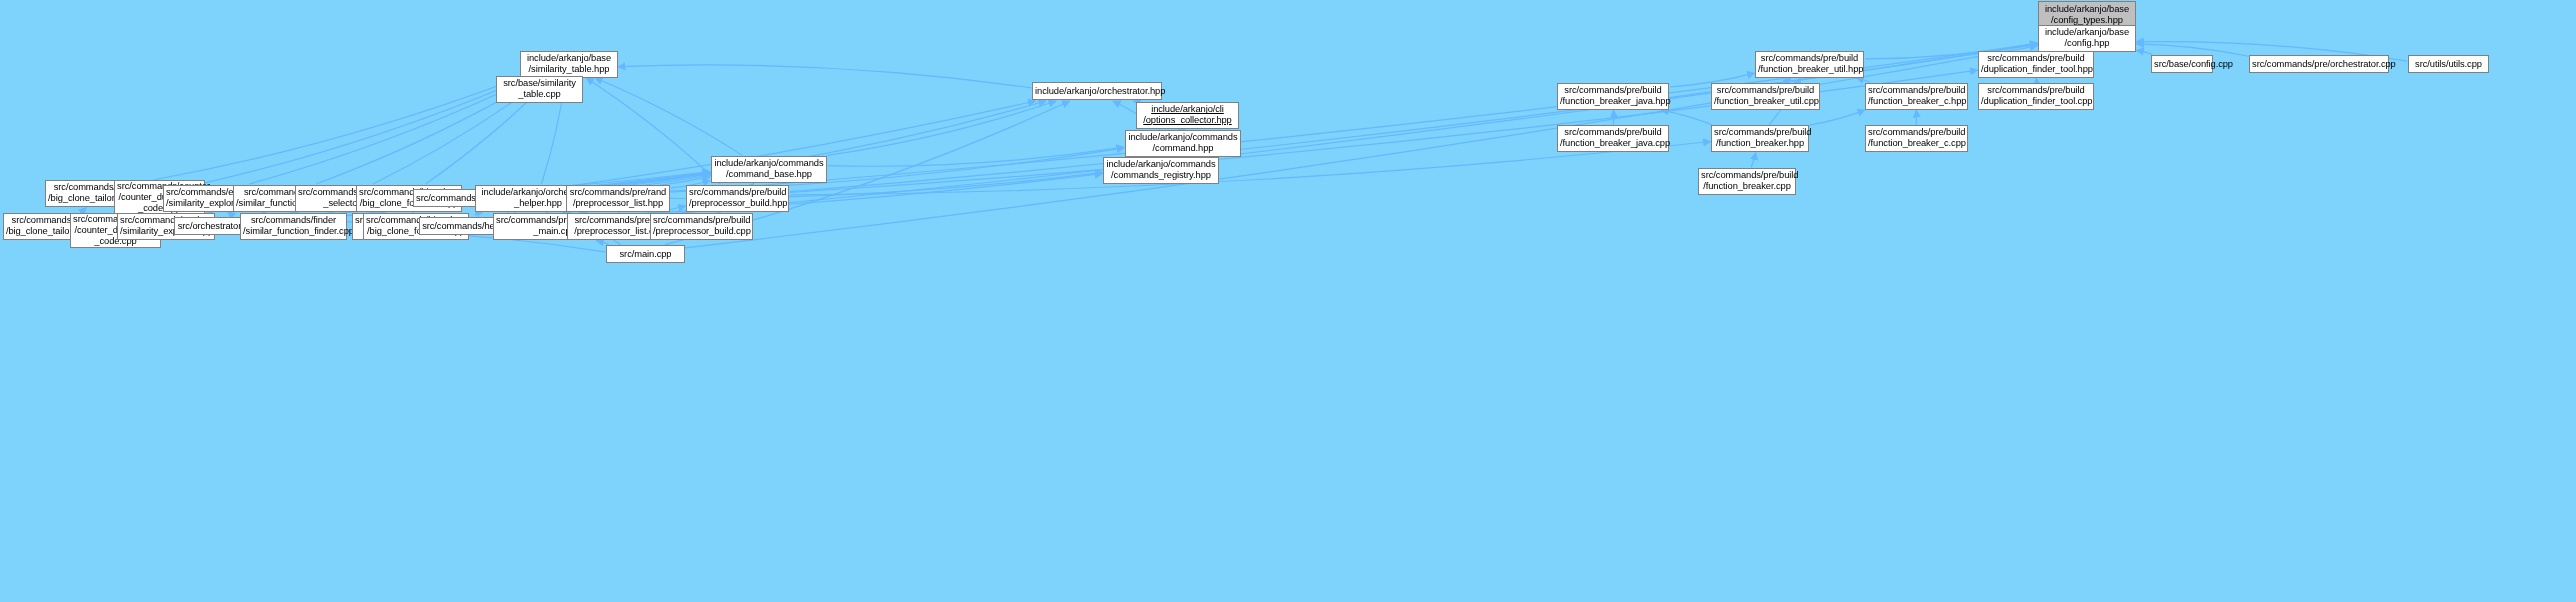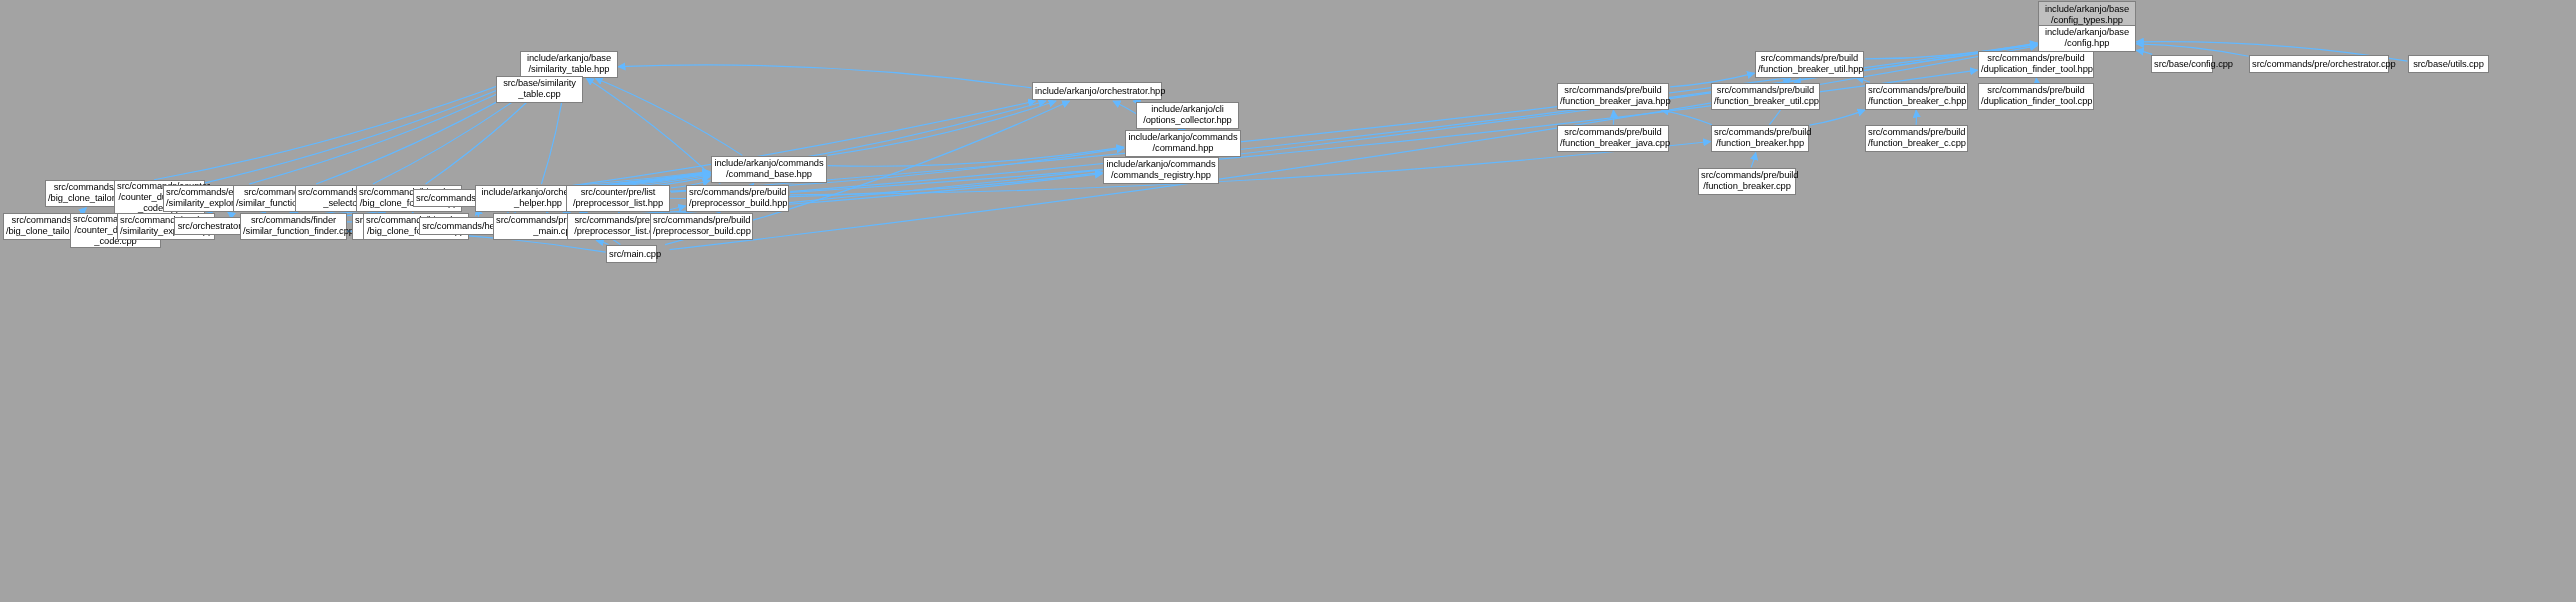--- a/index.html
+++ b/index.html
@@ -53,21 +53,21 @@
     border: 0.7px solid #808080;
   }
   .node-label {
     display: block;
     width: 100%;
   }
 </style>
 </head>
 <body>
 
-<div id="graph" style="background: #a3a3a3;">
+<div id="graph" style="background: #7dd3fc;">
   <svg id="edge-layer" viewBox="0 0 3697 864" preserveAspectRatio="none" xmlns="http://www.w3.org/2000/svg">
     <defs>
       <marker id="arrow" viewBox="0 0 10 10" refX="9" refY="5" markerWidth="7" markerHeight="7" orient="auto-start-reverse">
         <path d="M 0 0 L 10 5 L 0 10 z" fill="#63b8ff"></path>
       </marker>
     </defs>
     <g id="edge-group">
         <path d="M 2995 35 Q 2994.73 38 2995 41" fill="none" stroke="#63b8ff" stroke-width="1.7" marker-end="url(#arrow)"></path>
         <path d="M 2961.689189189189 72 Q 2958.615 73.23547297297297 2955.810810810811 75" fill="none" stroke="#63b8ff" stroke-width="1.7" marker-end="url(#arrow)"></path>
         <path d="M 3088.864864864865 78 Q 3077.6845516377307 74.16975657776982 3066 72.39735099337749" fill="none" stroke="#63b8ff" stroke-width="1.7" marker-end="url(#arrow)"></path>
@@ -154,39 +154,39 @@
       <div class="node" style="left: 2038px; top: 25px; width: 98px; height: 26.5px;"><span class="node-label">include/arkanjo/base
 /config.hpp</span></div>
       <div class="node" style="left: 520px; top: 51px; width: 98px; height: 26.5px;"><span class="node-label">include/arkanjo/base
 /similarity_table.hpp</span></div>
       <div class="node" style="left: 1755px; top: 51px; width: 109px; height: 26.5px;"><span class="node-label">src/commands/pre/build
 /function_breaker_util.hpp</span></div>
       <div class="node" style="left: 1978px; top: 51px; width: 116px; height: 26.5px;"><span class="node-label">src/commands/pre/build
 /duplication_finder_tool.hpp</span></div>
       <div class="node" style="left: 2151px; top: 55px; width: 62px; height: 18px;"><span class="node-label">src/base/config.cpp</span></div>
       <div class="node" style="left: 2249px; top: 55px; width: 140px; height: 18px;"><span class="node-label">src/commands/pre/orchestrator.cpp</span></div>
-      <div class="node" style="left: 2408px; top: 55px; width: 81px; height: 18px;"><span class="node-label">src/base/utils.cpp</span></div>
+      <div class="node" style="left: 2408px; top: 55px; width: 81px; height: 18px;"><span class="node-label">src/utils/utils.cpp</span></div>
       <div class="node" style="left: 1557px; top: 83px; width: 112px; height: 26.5px;"><span class="node-label">src/commands/pre/build
 /function_breaker_java.hpp</span></div>
       <div class="node" style="left: 1711px; top: 83px; width: 109px; height: 26.5px;"><span class="node-label">src/commands/pre/build
 /function_breaker_util.cpp</span></div>
       <div class="node" style="left: 1865px; top: 83px; width: 103px; height: 26.5px;"><span class="node-label">src/commands/pre/build
 /function_breaker_c.hpp</span></div>
       <div class="node" style="left: 1978px; top: 83px; width: 116px; height: 26.5px;"><span class="node-label">src/commands/pre/build
 /duplication_finder_tool.cpp</span></div>
       <div class="node" style="left: 1032px; top: 82px; width: 130px; height: 18px; text-align: right;"><span class="node-label">include/arkanjo/orchestrator.hpp</span></div>
       <div class="node" style="left: 496px; top: 76px; width: 87px; height: 26.5px;"><span class="node-label">src/base/similarity
 _table.cpp</span></div>
       <div class="node" style="left: 1557px; top: 125px; width: 112px; height: 26.5px;"><span class="node-label">src/commands/pre/build
 /function_breaker_java.cpp</span></div>
       <div class="node" style="left: 1711px; top: 125px; width: 98px; height: 26.5px;"><span class="node-label">src/commands/pre/build
 /function_breaker.hpp</span></div>
       <div class="node" style="left: 1865px; top: 125px; width: 103px; height: 26.5px;"><span class="node-label">src/commands/pre/build
 /function_breaker_c.cpp</span></div>
-      <div class="node" style="left: 1136px; top: 102px; width: 103px; height: 26.5px;"><span class="node-label">include/arkanjo/cli
+      <div class="node" style="left: 1136px; top: 102px; width: 103px; height: 26.5px; text-decoration: underline;"><span class="node-label">include/arkanjo/cli
 /options_collector.hpp</span></div>
       <div class="node" style="left: 1698px; top: 168px; width: 98px; height: 26.5px;"><span class="node-label">src/commands/pre/build
 /function_breaker.cpp</span></div>
       <div class="node" style="left: 1125px; top: 130px; width: 116px; height: 26.5px;"><span class="node-label">include/arkanjo/commands
 /command.hpp</span></div>
       <div class="node" style="left: 1103px; top: 157px; width: 116px; height: 26.5px;"><span class="node-label">include/arkanjo/commands
 /commands_registry.hpp</span></div>
       <div class="node" style="left: 711px; top: 156px; width: 116px; height: 26.5px;"><span class="node-label">include/arkanjo/commands
 /command_base.hpp</span></div>
       <div class="node" style="left: 45px; top: 180px; width: 119px; height: 26.5px;"><span class="node-label">src/commands/big_clone
@@ -198,21 +198,21 @@
 /similarity_explorer.hpp</span></div>
       <div class="node" style="left: 233px; top: 185px; width: 107px; height: 26.5px;"><span class="node-label">src/commands/finder
 /similar_function_finder.hpp</span></div>
       <div class="node" style="left: 295px; top: 185px; width: 111px; height: 26.5px;"><span class="node-label">src/commands/rand/random
 _selector.hpp</span></div>
       <div class="node" style="left: 356px; top: 185px; width: 106px; height: 26.5px;"><span class="node-label">src/commands/big_clone
 /big_clone_formater.hpp</span></div>
       <div class="node" style="left: 413px; top: 189px; width: 123px; height: 18px;"><span class="node-label">src/commands/help/help.hpp</span></div>
       <div class="node" style="left: 475px; top: 185px; width: 126px; height: 26.5px;"><span class="node-label">include/arkanjo/orchestrator
 _helper.hpp</span></div>
-      <div class="node" style="left: 566px; top: 185px; width: 104px; height: 26.5px;"><span class="node-label">src/counter/pre/list
+      <div class="node" style="left: 566px; top: 185px; width: 104px; height: 26.5px;"><span class="node-label">src/commands/pre/rand
 /preprocessor_list.hpp</span></div>
       <div class="node" style="left: 686px; top: 185px; width: 103px; height: 26.5px;"><span class="node-label">src/commands/pre/build
 /preprocessor_build.hpp</span></div>
       <div class="node" style="left: 2.8px; top: 213px; width: 119px; height: 26.5px;"><span class="node-label">src/commands/big_clone
 /big_clone_tailor_evaluator.cpp</span></div>
       <div class="node" style="left: 70px; top: 213px; width: 91px; height: 35px;"><span class="node-label">src/commands/counter
 /counter_duplication
 _code.cpp</span></div>
       <div class="node" style="left: 117px; top: 213px; width: 98px; height: 26.5px;"><span class="node-label">src/commands/explorer
 /similarity_explorer.cpp</span></div>
@@ -223,16 +223,16 @@
 _selector.cpp</span></div>
       <div class="node" style="left: 363px; top: 213px; width: 106px; height: 26.5px;"><span class="node-label">src/commands/big_clone
 /big_clone_formater.cpp</span></div>
       <div class="node" style="left: 419px; top: 217px; width: 123px; height: 18px;"><span class="node-label">src/commands/help/help.cpp</span></div>
       <div class="node" style="left: 493px; top: 213px; width: 123px; height: 26.5px;"><span class="node-label">src/commands/pre/preprocessor
 _main.cpp</span></div>
       <div class="node" style="left: 567px; top: 213px; width: 104px; height: 26.5px;"><span class="node-label">src/commands/pre/list
 /preprocessor_list.cpp</span></div>
       <div class="node" style="left: 650px; top: 213px; width: 103px; height: 26.5px;"><span class="node-label">src/commands/pre/build
 /preprocessor_build.cpp</span></div>
-      <div class="node" style="left: 606px; top: 245px; width: 51px; height: 18px;"><span class="node-label">src/main.cpp</span></div>
+      <div class="node" style="left: 606px; top: 245px; width: 79px; height: 18px;"><span class="node-label">src/main.cpp</span></div>
     </div>
 </div>
 
 
 </body></html>

